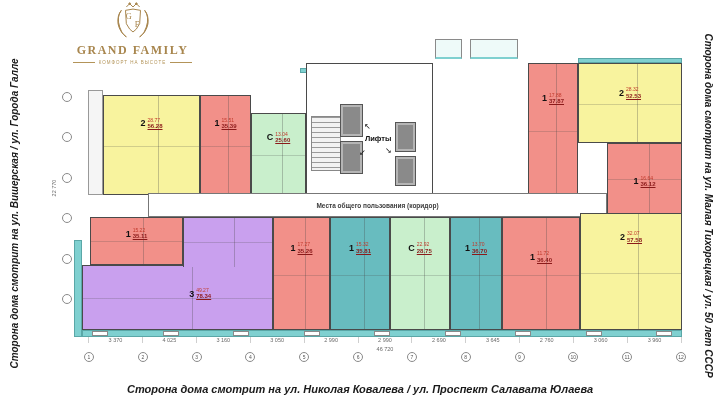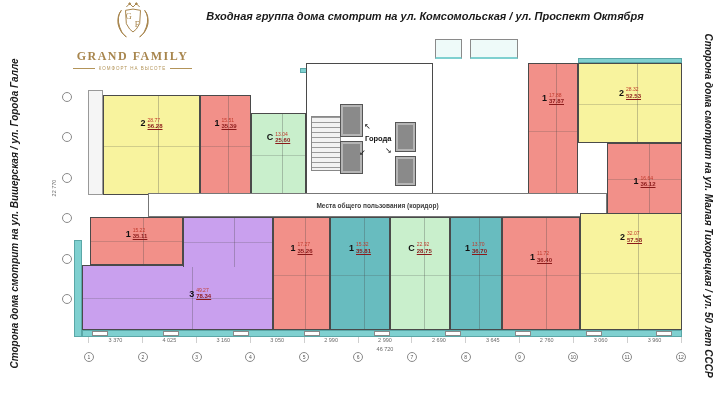--- a/index.html
+++ b/index.html
@@ -14,21 +14,21 @@
   .t-left   { left:-186px; top:208px; width:400px; text-align:center; font-size:10px;
               transform:rotate(-90deg); }
   .t-right  { left:508px; top:200px; width:400px; text-align:center; font-size:10px;
               transform:rotate(90deg); }
 
   
   .logo { position:absolute; left:55px; top:2px; width:155px; height:76px;
           display:flex; flex-direction:column; align-items:center; color:#a8864e; }
   .logo svg { width:52px; height:40px; }
   .logo-name { font-family:"Liberation Serif", serif; font-weight:bold; font-size:12px;
-               letter-spacing:1.5px; color:#a8864e; margin-top:7px; white-space:nowrap; }
+               letter-spacing:1.5px; color:#a8864e; margin-top:1px; white-space:nowrap; }
   .logo-tagline { font-size:4.5px; letter-spacing:1px; color:#b39459; margin-top:2px;
                   display:flex; align-items:center; gap:4px; white-space:nowrap; }
   .logo-tagline::before, .logo-tagline::after { content:""; width:22px; height:1px; background:#b39459; }
 
   
   .plan { position:absolute; left:88px; top:45px; width:594px; height:292px; }
   .apt { position:absolute; border:1.5px solid #4a4a4a;
          background-image:
            linear-gradient(to right, transparent calc(58% - 1px), rgba(70,70,70,.30) calc(58% - 1px), rgba(70,70,70,.30) 58%, transparent 58%),
            linear-gradient(to bottom, transparent calc(52% - 1px), rgba(70,70,70,.22) calc(52% - 1px), rgba(70,70,70,.22) 52%, transparent 52%); }
@@ -78,21 +78,21 @@
   .axis-col { position:absolute; left:62px; top:92px; height:212px; display:flex;
               flex-direction:column; justify-content:space-between; }
   .left-dim { position:absolute; left:46px; top:185px; font-size:5.5px; color:#6a6a6a;
               transform:rotate(-90deg); }
 </style>
 </head>
 <body>
 
 <div class="page">
 
-  <div class="street-title t-top">Входная группа дома смотрит на ул. Комсомольская / ул. Проспект Октября</div>
+  <div class="street-title t-bottom">Сторона дома смотрит на ул. Николая Ковалева / ул. Проспект Салавата Юлаева</div>
   <div class="street-title t-left">Сторона дома смотрит на ул. Вишерская / ул. Города Галле</div>
   <div class="street-title t-right">Сторона дома смотрит на ул. Малая Тихорецкая / ул. 50 лет СССР</div>
 
   <div class="logo">
     <svg viewBox="0 0 60 48">
       <g fill="none" stroke="#a8864e" stroke-width="1.2">
         <path d="M22 6 L26 2 L30 6 L34 2 L38 6"></path>
         <circle cx="26" cy="2" r="1" fill="#a8864e"></circle>
         <circle cx="34" cy="2" r="1" fill="#a8864e"></circle>
         <path d="M21 10 Q30 7 39 10 L38 26 Q34 34 30 36 Q26 34 22 26 Z"></path>
@@ -181,21 +181,21 @@
           </span>
       </div>
     </div>
 
     <div class="white-zone" style="left:218px;top:18px;width:127px;height:132px;border:1.5px solid #4a4a4a">
       <div class="stairs" style="left:4px;top:52px;width:30px;height:55px"></div>
       <div class="lift-shaft" style="left:33px;top:40px;width:23px;height:33px"></div>
       <div class="lift-shaft" style="left:33px;top:77px;width:23px;height:33px"></div>
       <div class="lift-shaft" style="left:88px;top:58px;width:21px;height:30px"></div>
       <div class="lift-shaft" style="left:88px;top:92px;width:21px;height:30px"></div>
-      <div class="lifts-label" style="left:58px;top:70px">Города</div>
+      <div class="lifts-label" style="left:58px;top:70px">Лифты</div>
       <div class="lift-arrow" style="left:57px;top:58px">↖</div>
       <div class="lift-arrow" style="left:78px;top:82px">↘</div>
       <div class="lift-arrow" style="left:52px;top:84px">↙</div>
     </div>
 
     <div class="white-zone" style="left:60px;top:148px;width:459px;height:24px">
       <div class="corridor-label">Места общего пользования (коридор)</div>
     </div>
 
     <div class="apt c-red" style="left:2px;top:172px;width:93px;height:48px">

